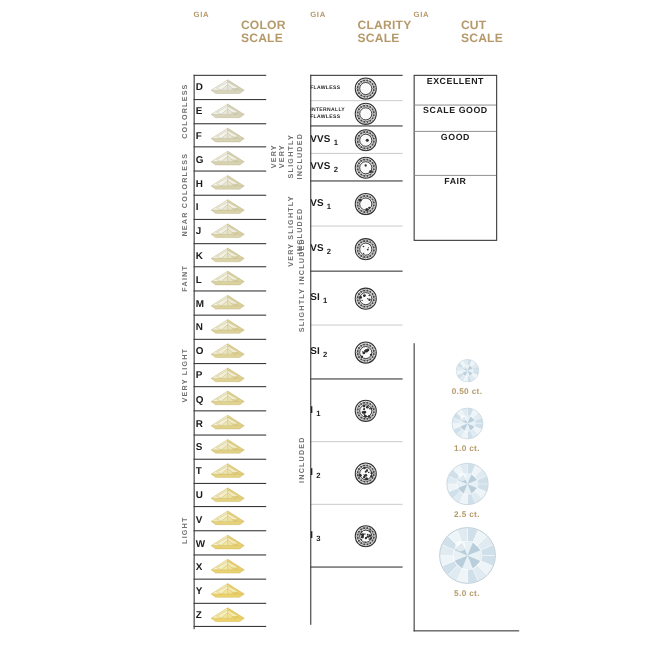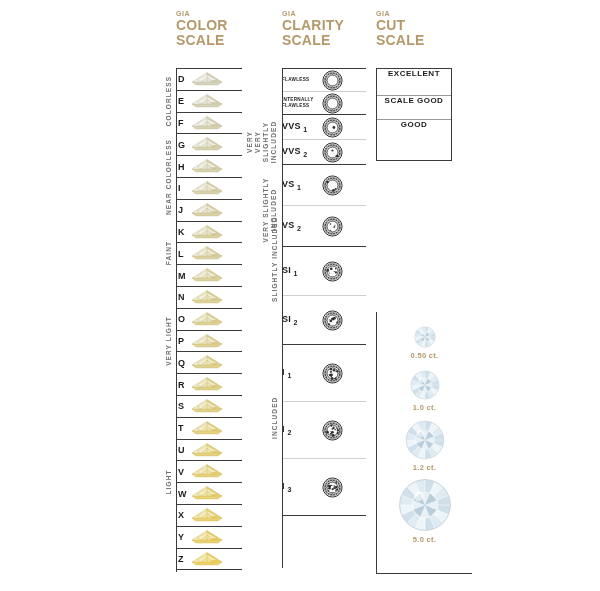--- a/index.html
+++ b/index.html
@@ -10,22 +10,22 @@
     overflow: hidden;
   }
   .page { position: relative; width: 600px; height: 591px; background: #fff; }
 
   
   .gia-kicker {
     font-size: 7px; font-weight: bold; letter-spacing: .6px;
     color: #b5996a; line-height: 1.1;
   }
   .gia-title {
-    font-size: 14px; font-weight: bold; letter-spacing: .2px;
-    color: #b5996a; line-height: 1.08; text-transform: uppercase;
+    font-size: 11px; font-weight: bold; letter-spacing: .2px;
+    color: #b5996a; line-height: 1.08; text-transform: uppercase; margin-left: 43px;
   }
 
   
   .color-col { position: absolute; left: 176px; top: 10px; width: 66px; }
   .color-head { height: 58px; }
   .color-rows { position: relative; border-top: 1px solid #3a3a3a; }
   .color-row {
     position: relative; height: 21.8px;
     border-bottom: 1px solid #3a3a3a;
     display: flex; align-items: center;
@@ -1280,20 +1280,23 @@
     <div class="cut-box" id="cut-rows">
         <div class="cut-row" style="height: 27px;">
           <span>EXCELLENT</span>
         </div>
         <div class="cut-row" style="height: 24px;">
           <span>SCALE GOOD</span>
         </div>
         <div class="cut-row" style="height: 40px;">
           <span>GOOD</span>
         </div>
+        <div class="cut-row" style="height: 58px;">
+          <span>FAIR</span>
+        </div>
       </div>
   </div>
 
   <div class="carat-col">
     <div id="carat-items">
         <div class="carat-item" style="margin-top: 14px;">
           <div style="display: flex; justify-content: center; align-items: center;">
   <svg class="gem-round" width="22" height="22" viewBox="0 0 100 100" aria-hidden="true">
     <circle cx="50" cy="50" r="47" fill="#e7f0f5"></circle>
     <g>
@@ -1454,21 +1457,21 @@
                 <line x1="50.0" y1="26.0" x2="50.0" y2="4.0"></line>
                 <line x1="59.2" y1="27.8" x2="67.6" y2="7.5"></line>
                 <line x1="67.0" y1="33.0" x2="82.5" y2="17.5"></line>
                 <line x1="72.2" y1="40.8" x2="92.5" y2="32.4"></line>
               </g>
     <circle cx="50" cy="50" r="24" fill="none" stroke="#ffffff" stroke-width="1.4" opacity=".9"></circle>
     <circle cx="50" cy="50" r="47" fill="none" stroke="#aebfcb" stroke-width="1.2"></circle>
     <circle cx="38" cy="34" r="9" fill="#ffffff" opacity=".55"></circle>
   </svg>
           </div>
-          <div class="carat-label" style="margin-top: 3px;">1.2 ct.</div>
+          <div class="carat-label" style="margin-top: 3px;">2.5 ct.</div>
         </div>
         <div class="carat-item" style="margin-top: 6px;">
           <div style="display: flex; justify-content: center; align-items: center;">
   <svg class="gem-round" width="54" height="54" viewBox="0 0 100 100" aria-hidden="true">
     <circle cx="50" cy="50" r="47" fill="#e7f0f5"></circle>
     <g>
                 <path d="M 50 50 L 96.0 50.0 A 46 46 0 0 1 92.5 67.6 Z" fill="#cfe0ea"></path>
                 <path d="M 50 50 L 92.5 67.6 A 46 46 0 0 1 82.5 82.5 Z" fill="#eef5f8"></path>
                 <path d="M 50 50 L 82.5 82.5 A 46 46 0 0 1 67.6 92.5 Z" fill="#dfeaf1"></path>
                 <path d="M 50 50 L 67.6 92.5 A 46 46 0 0 1 50.0 96.0 Z" fill="#cfe0ea"></path>

